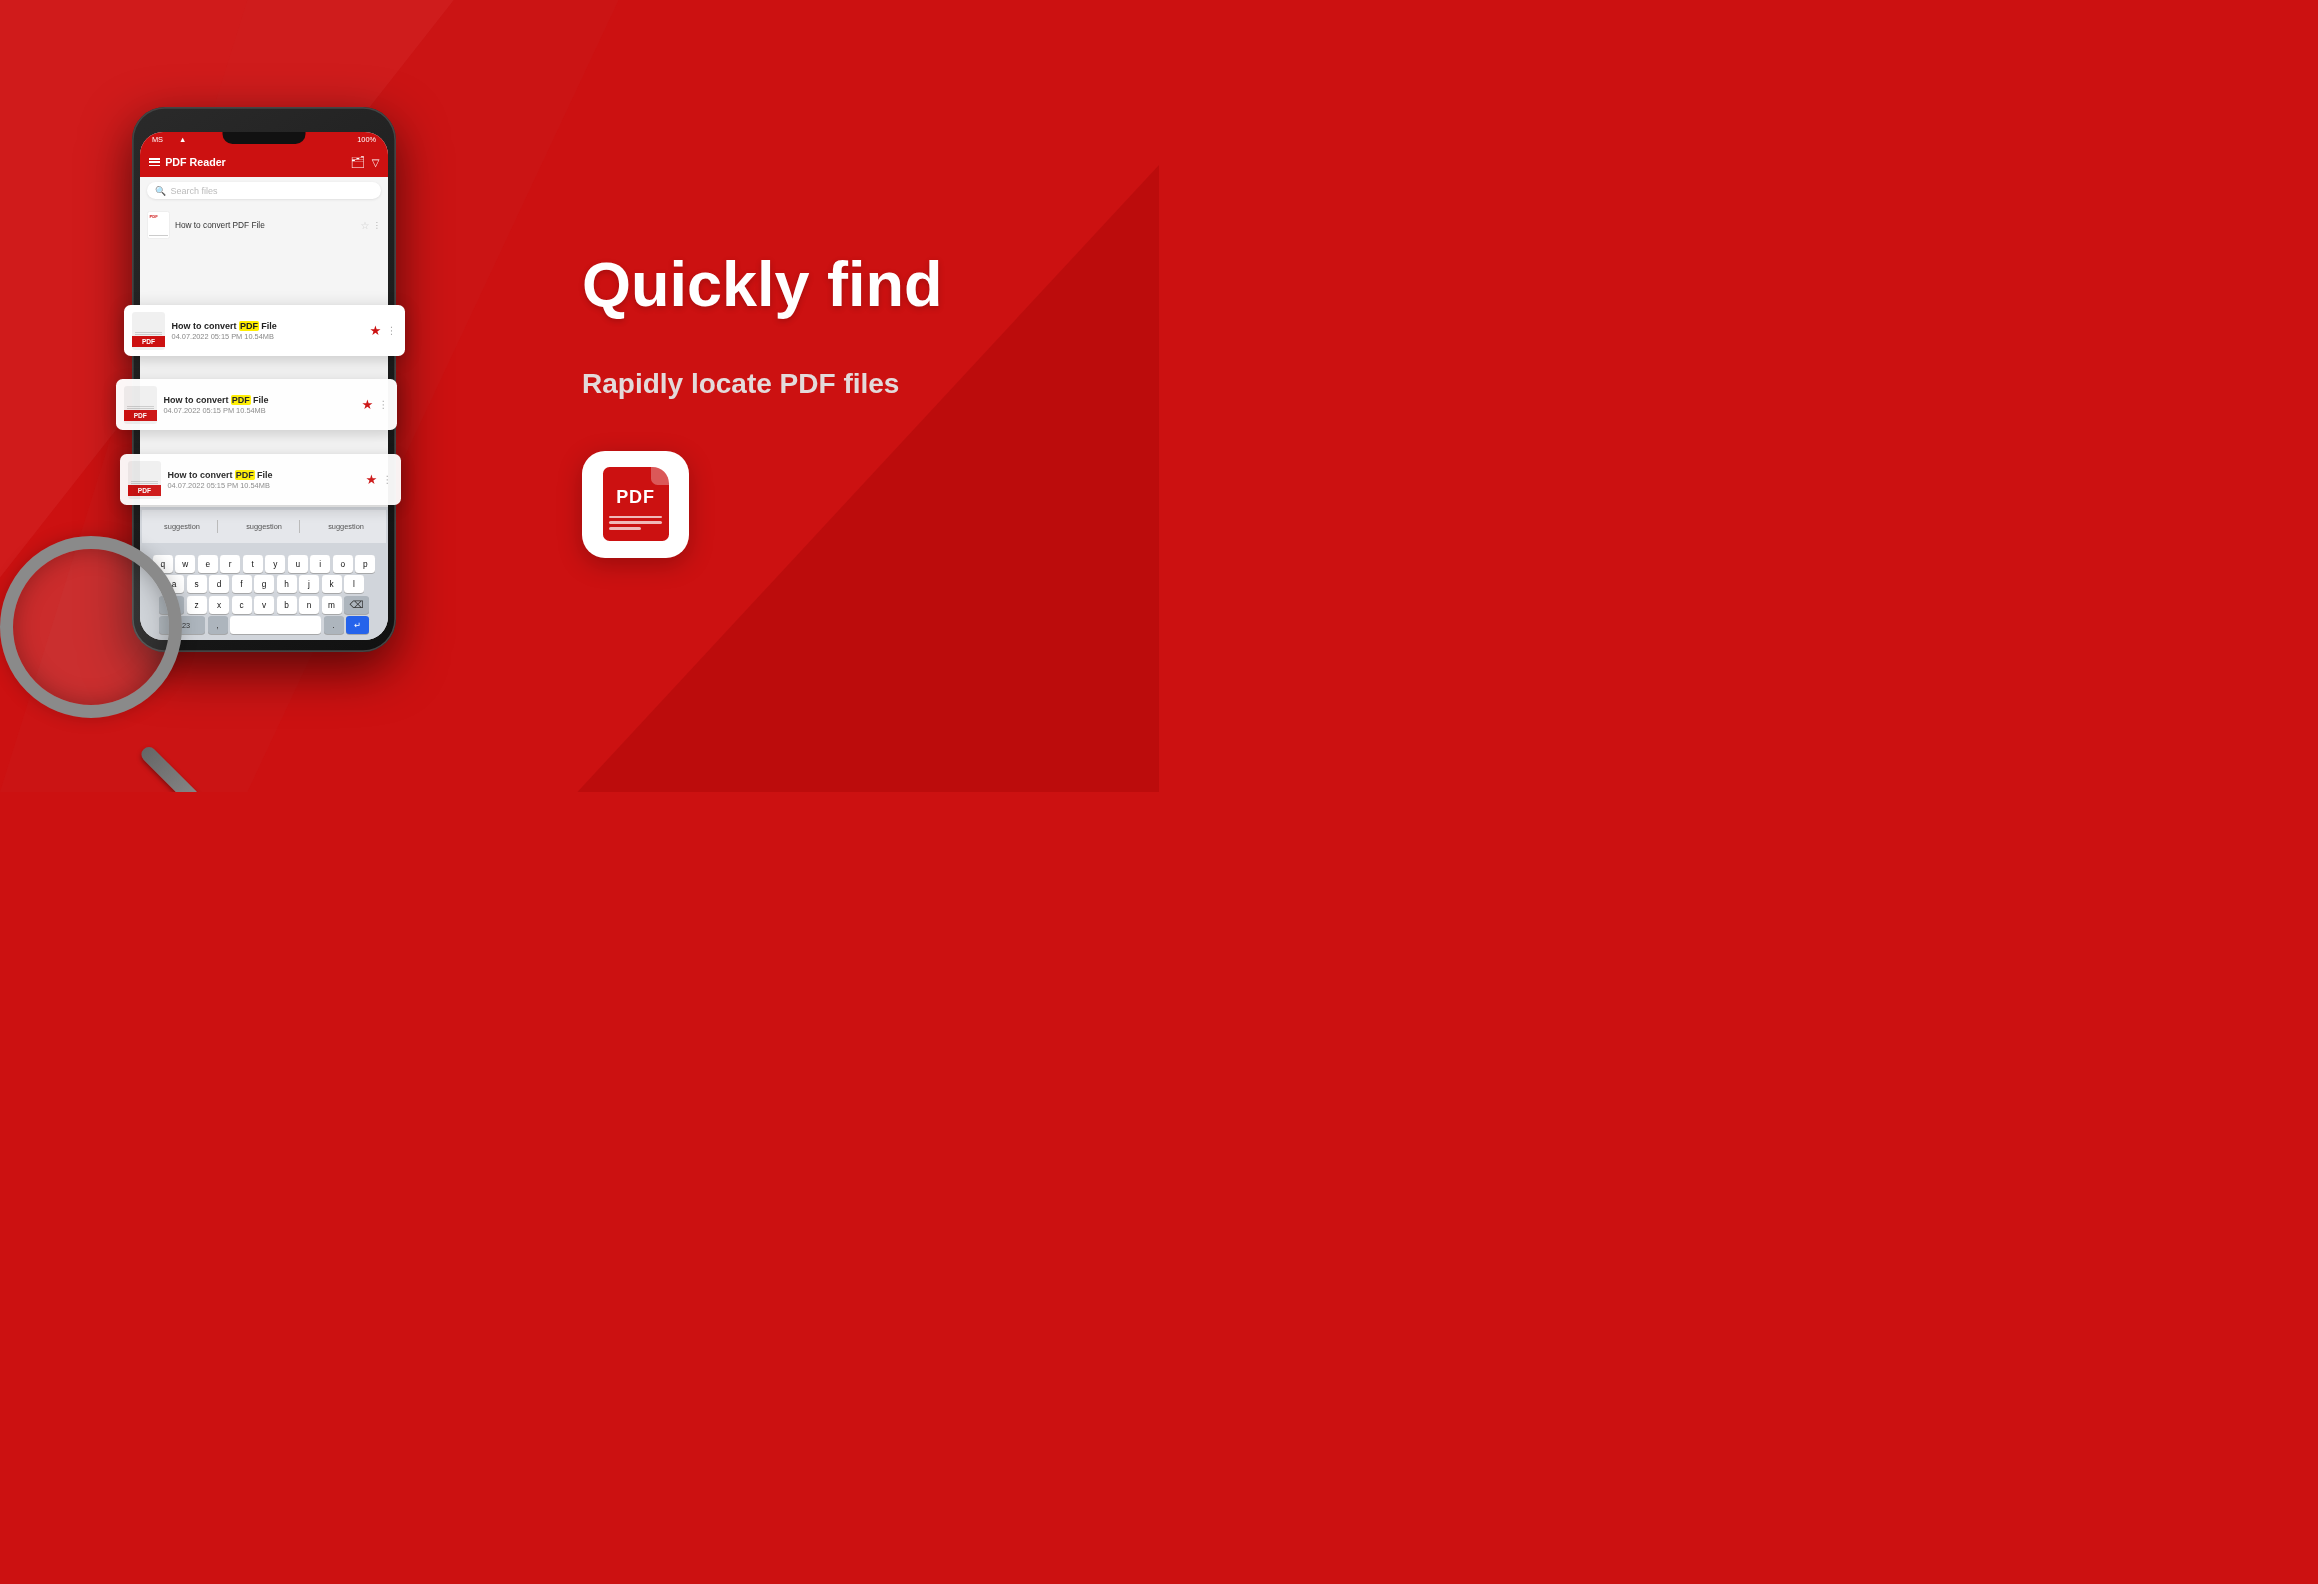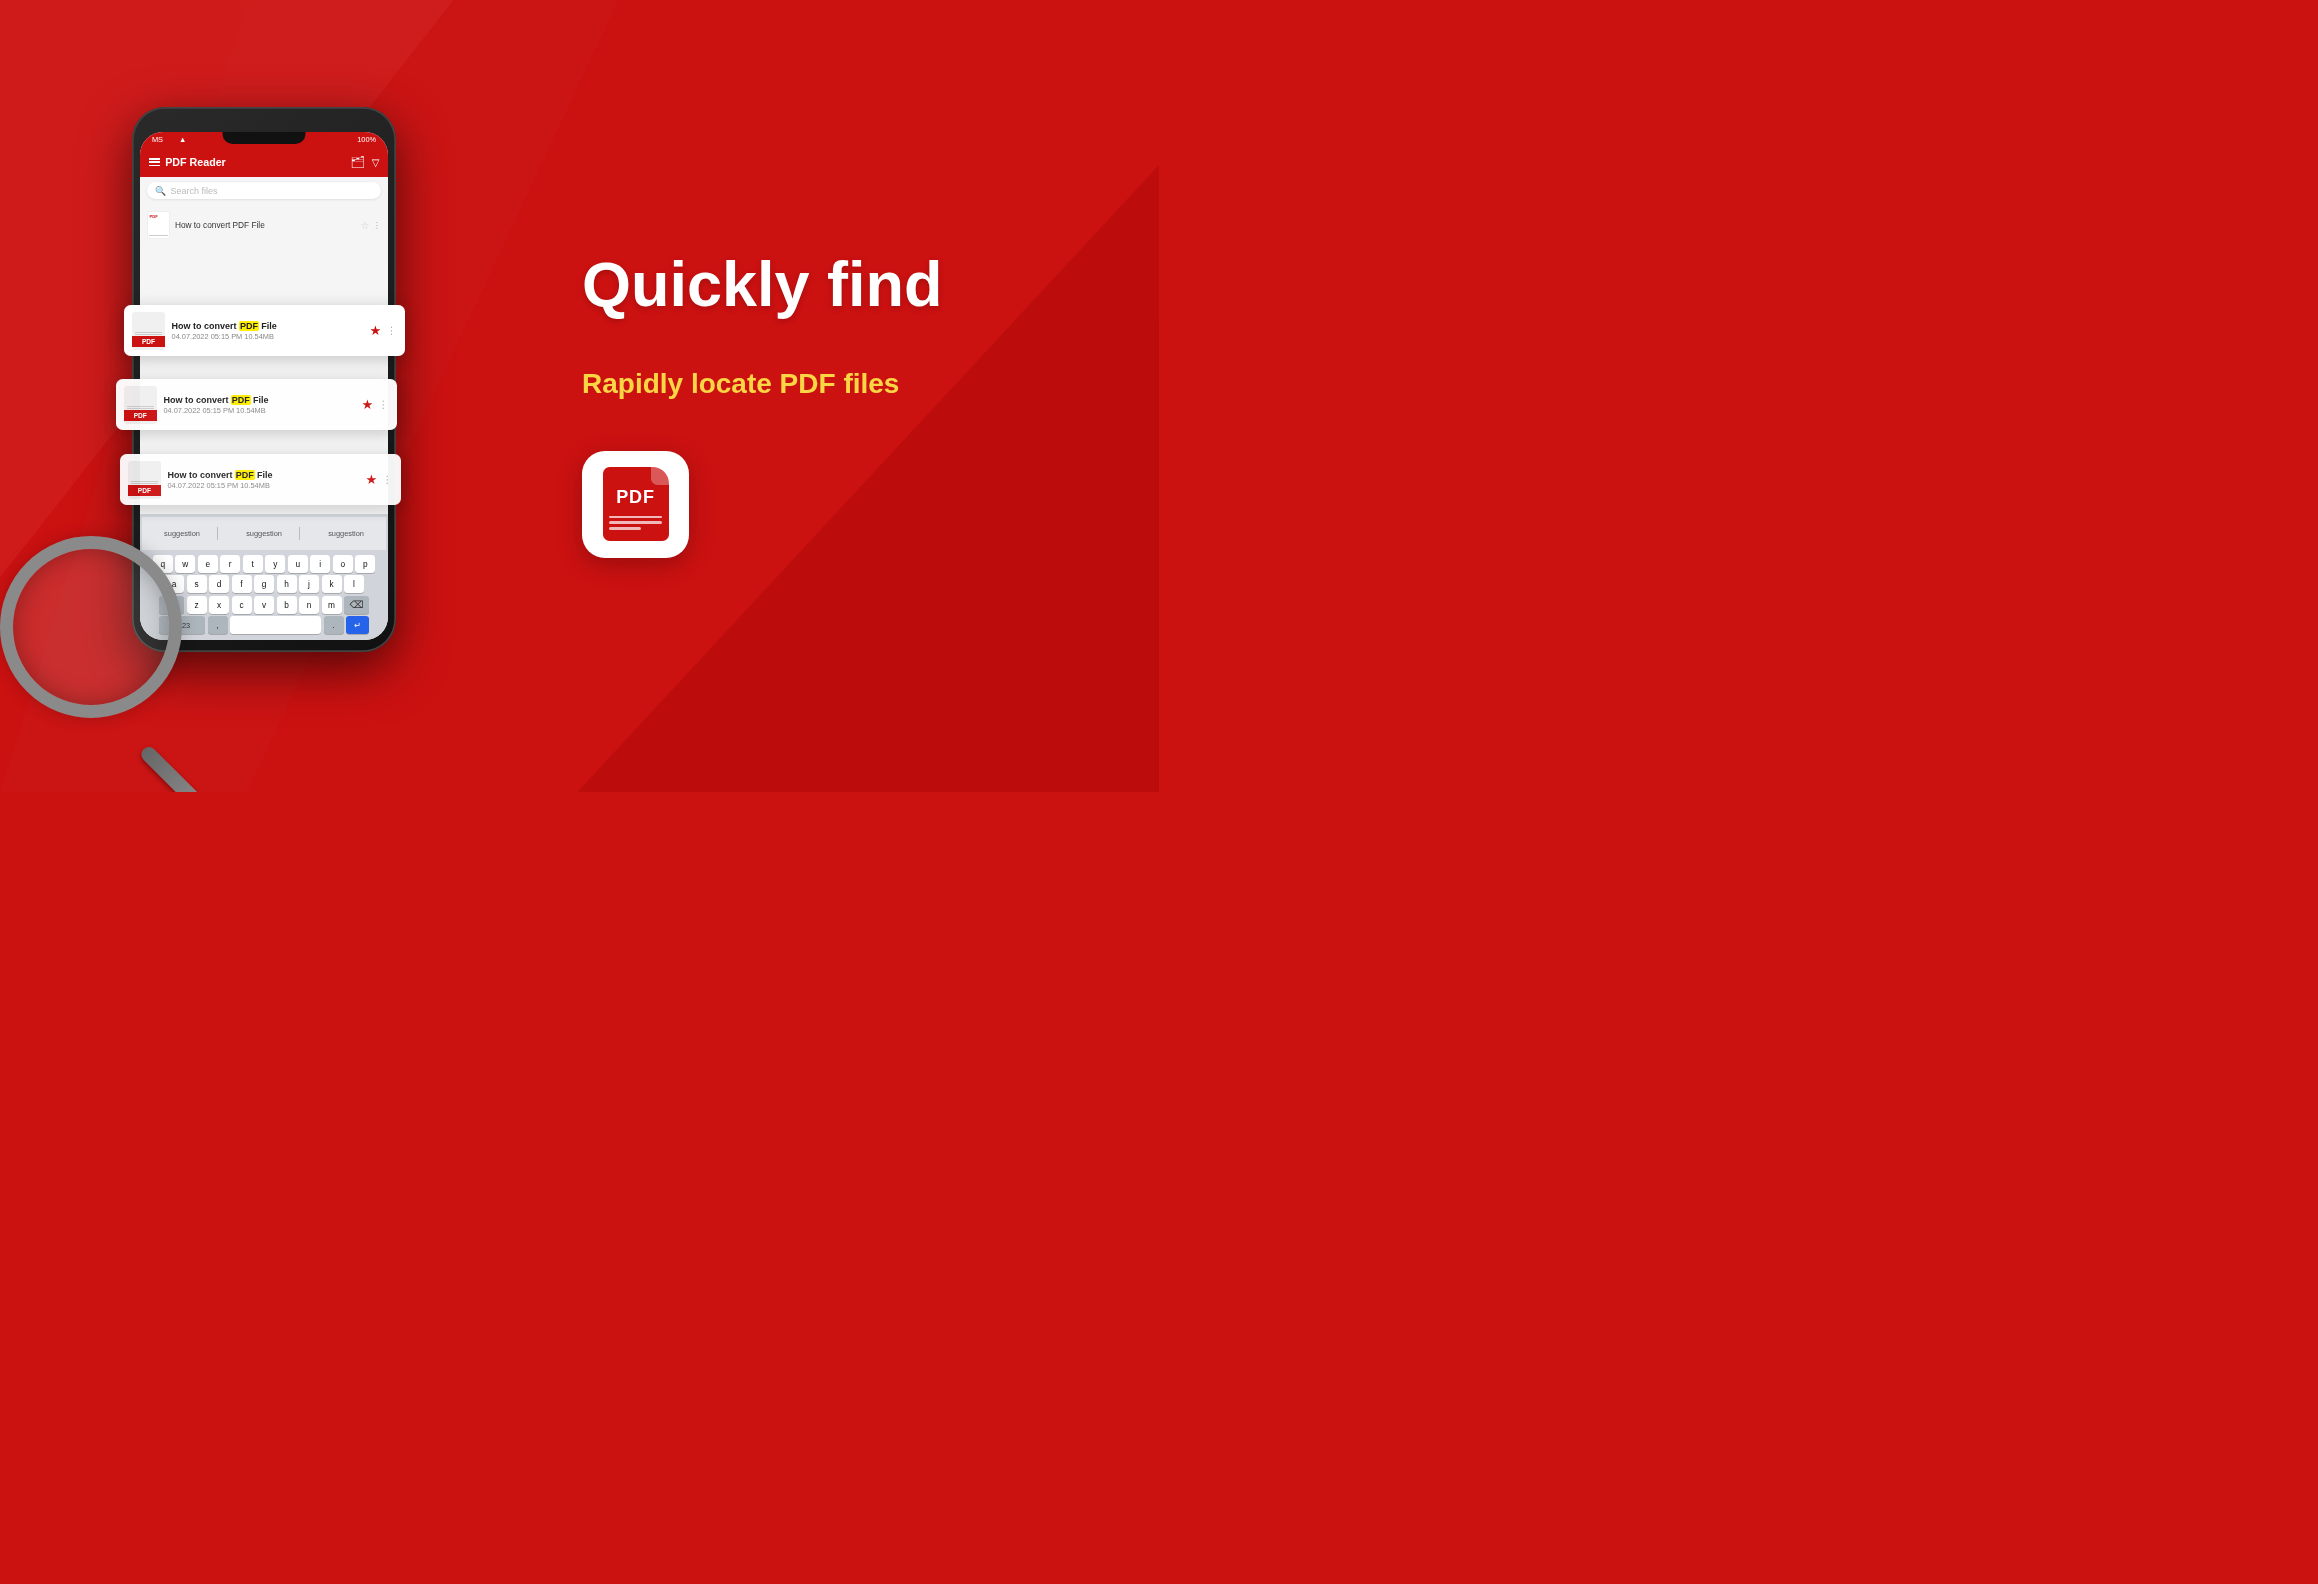--- a/index.html
+++ b/index.html
@@ -322,21 +322,21 @@
       right: 0;
       background: #d1d5db;
       padding: 3.3px 1.7px;
     }
 
     .keyboard-suggestions {
       display: flex;
       background: #e5e7eb;
       padding: 10px 5px;
       gap: 11px;
-      margin-bottom: 5px;
+      margin-bottom: 12px;
     }
 
     .suggestion {
       flex: 1;
       text-align: center;
       font-size: 7.4px;
       color: #555;
       padding: 1.7px;
     }
 
@@ -460,21 +460,21 @@
       font-weight: 900;
       color: white;
       line-height: 1.05;
       margin-bottom: 51px;
       text-shadow: 0 1.7px 6.6px rgba(0,0,0,0.2);
     }
 
     .sub-headline {
       font-size: 28px;
       font-weight: 700;
-      color: #fde047;
+      color: #e5e5e5;
       margin-bottom: 34px;
       opacity: 0.95;
     }
 
     
     .app-icon-wrapper {
       display: flex;
       align-items: center;
       margin-top: 16.5px;
     }

